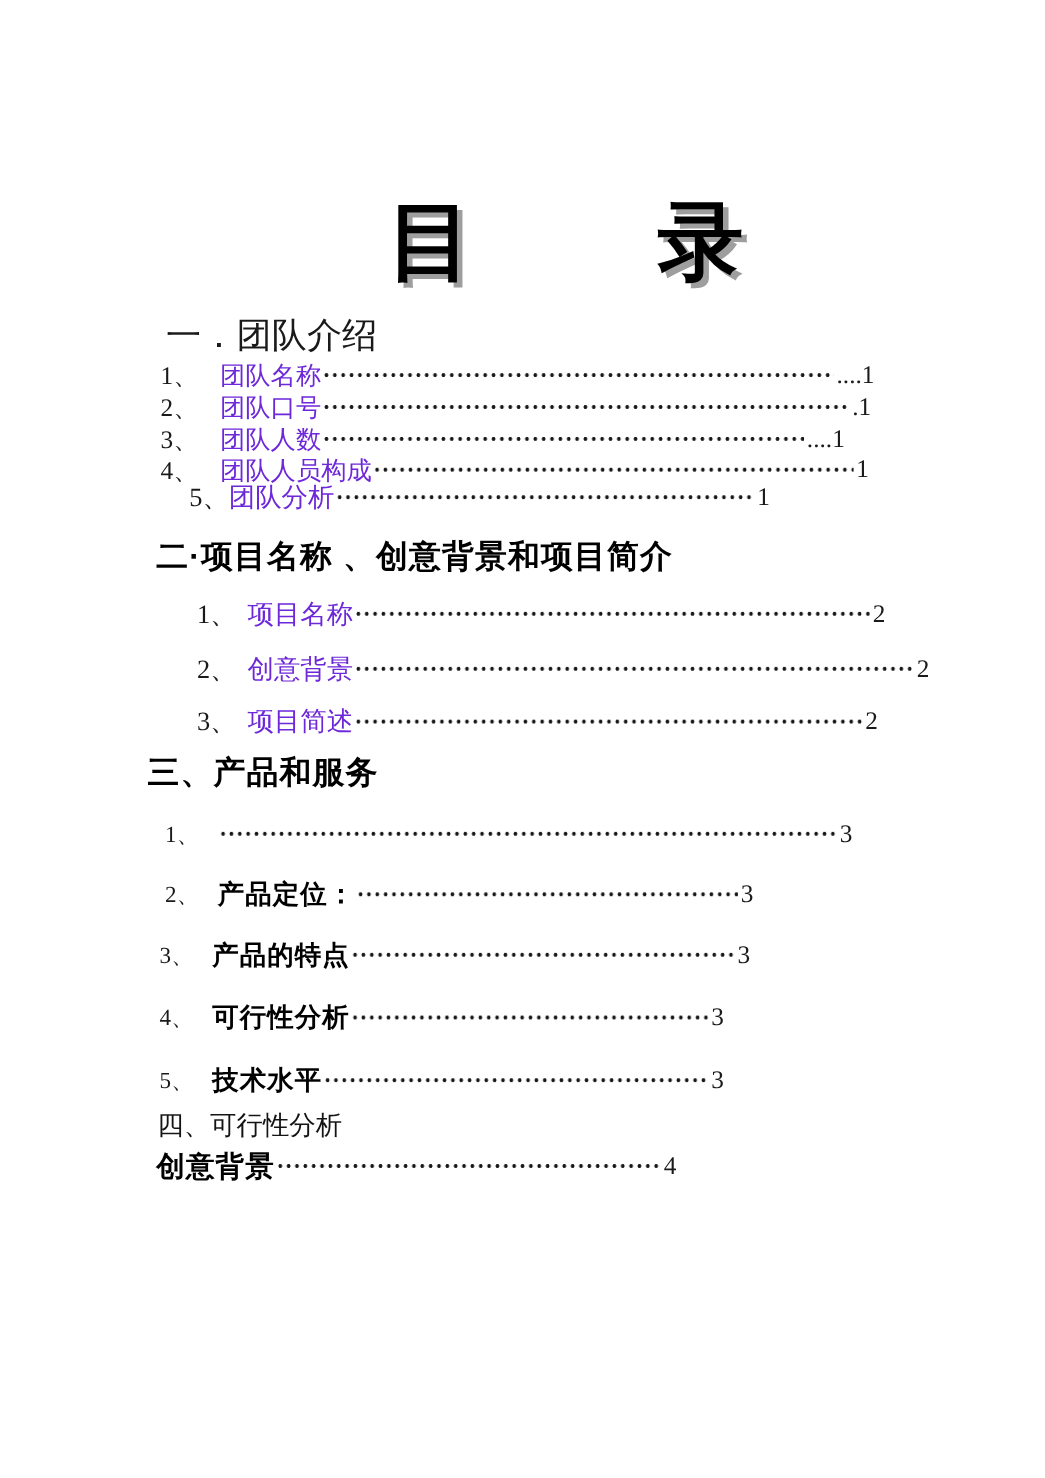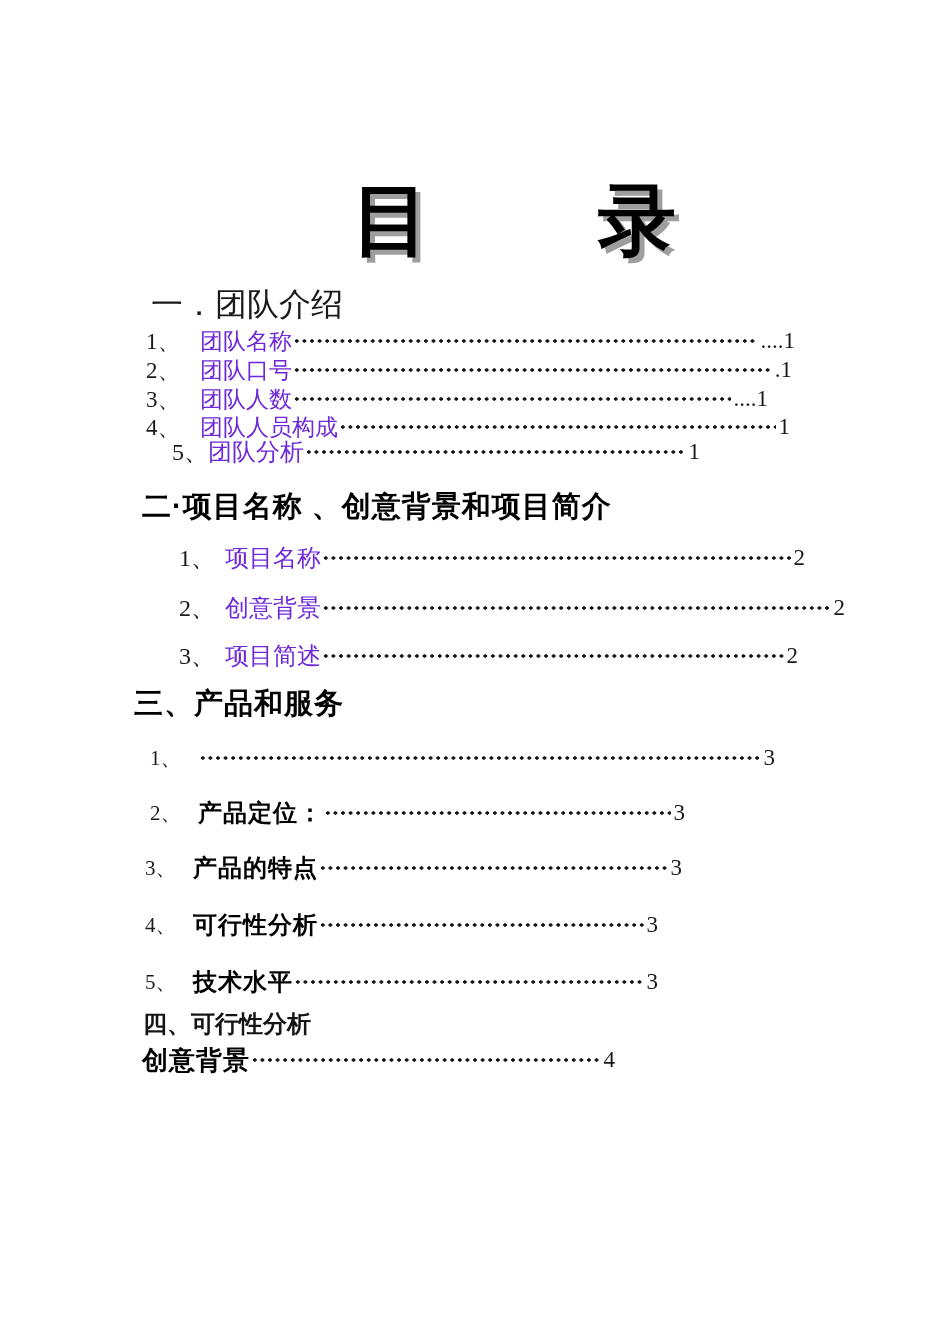--- a/index.html
+++ b/index.html
@@ -181,21 +181,21 @@
     <span class="leader"></span>
     <span class="page-num">3</span>
   </div>
   <div class="row s3" style="top:967px;left:145px;width:513px;">
     <span class="num">5、</span>
     <span class="label">技术水平</span>
     <span class="leader"></span>
     <span class="page-num">3</span>
   </div>
 
-  <div class="h-sans" style="top:1010px;left:143px;font-weight:bold;">四、可行性分析</div>
+  <div class="h-sans" style="top:1010px;left:143px;">四、可行性分析</div>
 
   <div class="row s4" style="top:1044px;left:142px;width:473px;height:32px;">
     <span class="label">创意背景</span>
     <span class="leader"></span>
     <span class="page-num">4</span>
   </div>
 
 </div>
 
 </body></html>

